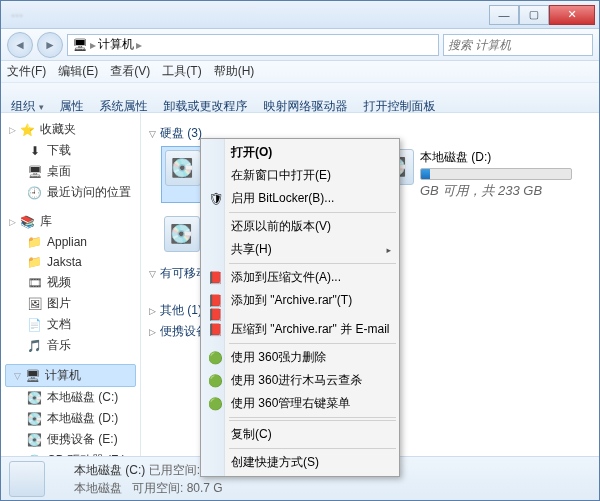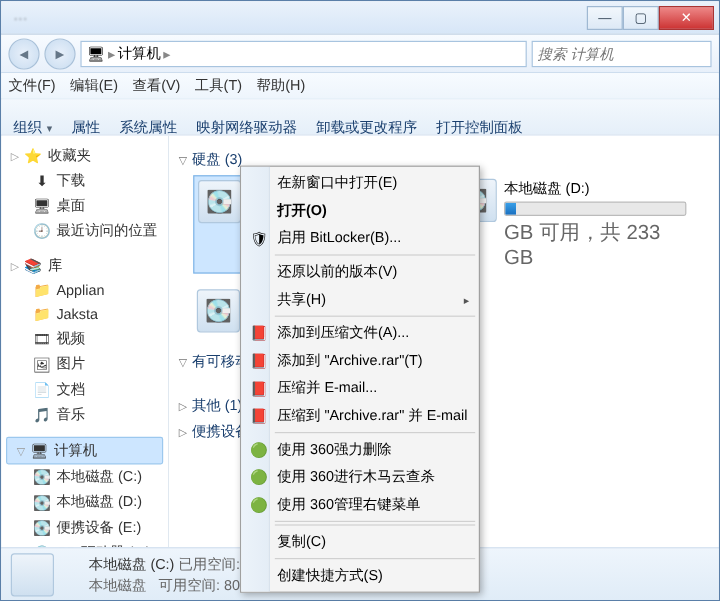--- a/index.html
+++ b/index.html
@@ -41,21 +41,21 @@
 .section-hdr { display: flex; align-items: center; gap: 4px; color: #1a3f6e; margin: 4px 0; }
 .section-hdr .arr { color: #777; font-size: 9px; }
 .drives { display: flex; gap: 14px; margin: 4px 0 10px 12px; }
 .drive { width: 200px; display: flex; gap: 6px; align-items: flex-start; padding: 3px; }
 .drive.sel { background: #cde6ff; border: 1px solid #7fb5e6; }
 .drive .dico { width: 36px; height: 36px; background: linear-gradient(#eef4fa, #cfe0f0); border: 1px solid #b0c8de; border-radius: 3px; display: flex; align-items: center; justify-content: center; font-size: 18px; }
 .drive .dinfo { flex: 1; }
 .drive .dname { color: #000; margin-bottom: 2px; }
 .drive .dbar { height: 12px; background: #e8e8e8; border: 1px solid #bbb; border-radius: 2px; overflow: hidden; margin-bottom: 2px; }
 .drive .dbar .fill { height: 100%; background: linear-gradient(#3aa0e8, #1a70c0); }
-.drive .dtext { color: #666; font-size: 17px; }
+.drive .dtext { color: #666; font-size: 13px; font-style: italic; }
 
 .statusbar { height: 44px; background: linear-gradient(#eef5fc, #e0ecf7); border-top: 1px solid #cdddee; display: flex; align-items: center; padding: 4px 8px; gap: 8px; }
 .statusbar .sico { width: 36px; height: 36px; background: linear-gradient(#eef4fa, #cfe0f0); border: 1px solid #b0c8de; border-radius: 3px; }
 .statusbar .stext { color: #333; line-height: 1.5; margin-left: 21px; }
 .statusbar .sbar { display:inline-block; width:70px; height:10px; background:#e0e0e0; border:1px solid #bbb; vertical-align:middle; }
 .statusbar .sbar .f { display:block; height:100%; background: linear-gradient(#3aa0e8,#1a70c0); width:30%; }
 
 .ctxmenu { position: absolute; left: 200px; top: 138px; width: 200px; background: #f4f4f4; border: 1px solid #a0a0a0; box-shadow: 2px 2px 6px rgba(0,0,0,.3); padding: 2px; z-index: 100; }
 .ctxmenu .mi { display: flex; align-items: center; padding: 3px 18px 3px 28px; color: #000; position: relative; white-space: nowrap; }
 .ctxmenu .mi .mic { position: absolute; left: 4px; width: 18px; text-align: center; font-size: 12px; }
@@ -97,22 +97,22 @@
     <span>编辑(E)</span>
     <span>查看(V)</span>
     <span>工具(T)</span>
     <span>帮助(H)</span>
   </div>
 
   <div class="toolbar">
     <span class="item dd">组织</span>
     <span class="item">属性</span>
     <span class="item">系统属性</span>
+    <span class="item">卸载或更改程序</span>
     <span class="item">映射网络驱动器</span>
-    <span class="item">卸载或更改程序</span>
     <span class="item">打开控制面板</span>
   </div>
 
   <div class="body">
     <div class="sidebar">
 
       <div class="sgroup">
         <div class="hdr">
             <span class="arr">▷</span>
             <span class="ic">⭐</span>
@@ -249,27 +249,27 @@
     <div class="stext">
       <div><span>本地磁盘 (C:)</span> <span style="color:#666">已用空间:</span> <span class="sbar"><span class="f"></span></span></div>
       <div><span style="color:#666">本地磁盘</span> &nbsp; <span style="color:#666">可用空间: 80.7 G</span></div>
     </div>
   </div>
 </div>
 
 <div class="ctxmenu">
   <div class="iconcol"></div>
   <div id="ctx-items">
-      <div class="mi">
-        <span>在新窗口中打开(E)</span>
-      </div>
       <div class="mi" style="font-weight: bold;">
         <span>打开(O)</span>
       </div>
       <div class="mi">
+        <span>在新窗口中打开(E)</span>
+      </div>
+      <div class="mi">
         <span class="mic">🛡</span>
         <span>启用 BitLocker(B)...</span>
       </div>
       <div class="sep"></div>
       <div class="mi">
         <span>还原以前的版本(V)</span>
       </div>
       <div class="mi sub">
         <span>共享(H)</span>
       </div>
@@ -277,21 +277,20 @@
       <div class="mi">
         <span class="mic">📕</span>
         <span>添加到压缩文件(A)...</span>
       </div>
       <div class="mi">
         <span class="mic">📕</span>
         <span>添加到 "Archive.rar"(T)</span>
       </div>
       <div class="mi">
         <span class="mic">📕</span>
-        <span>压缩并 E-mail...</span>
       </div>
       <div class="mi">
         <span class="mic">📕</span>
         <span>压缩到 "Archive.rar" 并 E-mail</span>
       </div>
       <div class="sep"></div>
       <div class="mi">
         <span class="mic">🟢</span>
         <span>使用 360强力删除</span>
       </div>

